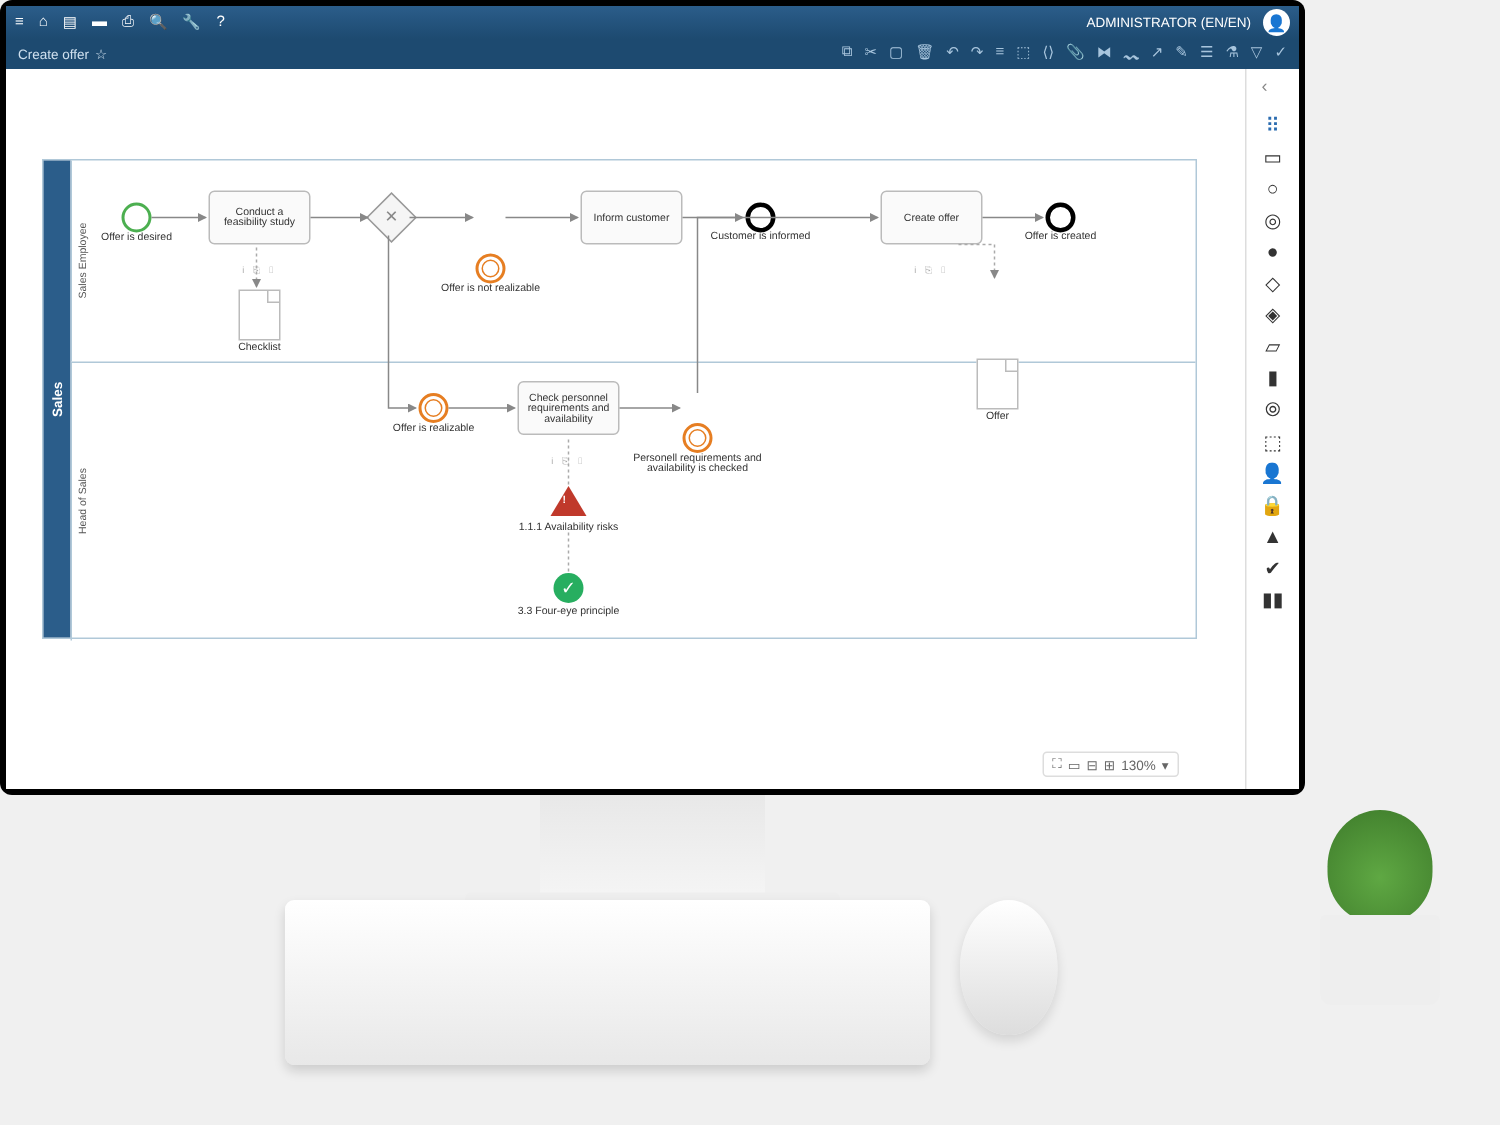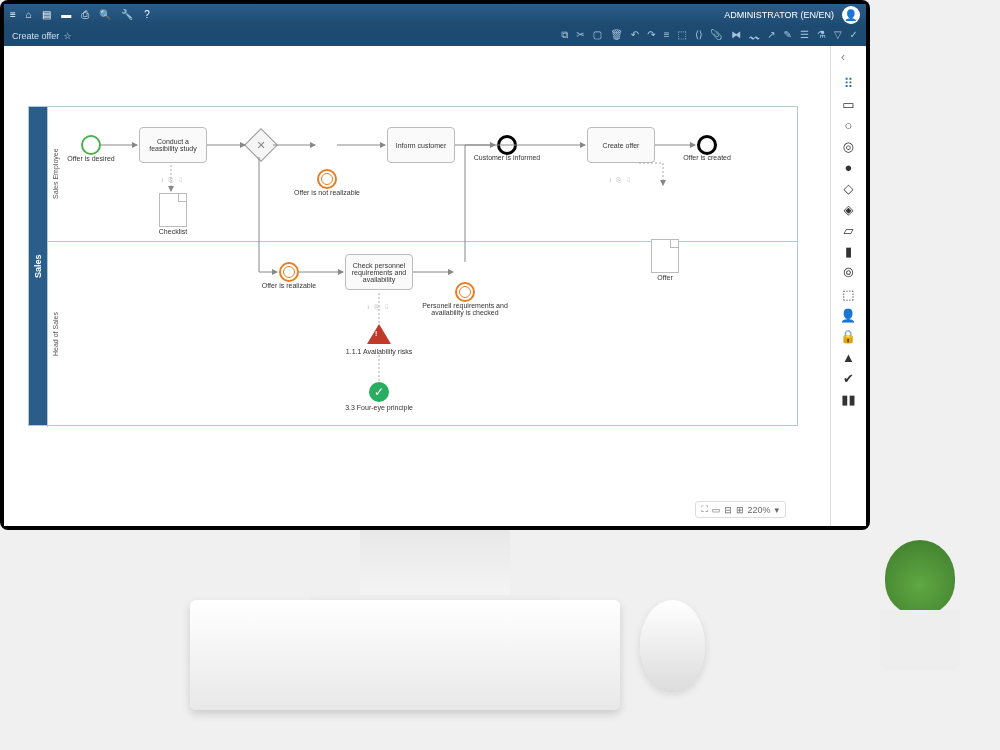--- a/index.html
+++ b/index.html
@@ -485,21 +485,21 @@
           <line x1="350" y1="186" x2="350" y2="216" stroke="#aaa" stroke-dasharray="2,2"></line>
           <line x1="350" y1="248" x2="350" y2="274" stroke="#aaa" stroke-dasharray="2,2"></line>
         </svg>
       </div>
 
       <div class="zoom-controls">
         <span>⛶</span>
         <span>▭</span>
         <span>⊟</span>
         <span>⊞</span>
-        <span>220%</span>
+        <span>130%</span>
         <span>▾</span>
       </div>
     </div>
 
     <div class="palette">
       <div class="chev">‹</div>
       <div class="item" style="color:#2b6cb0">⠿</div>
       <div class="item">▭</div>
       <div class="item">○</div>
       <div class="item">◎</div>

